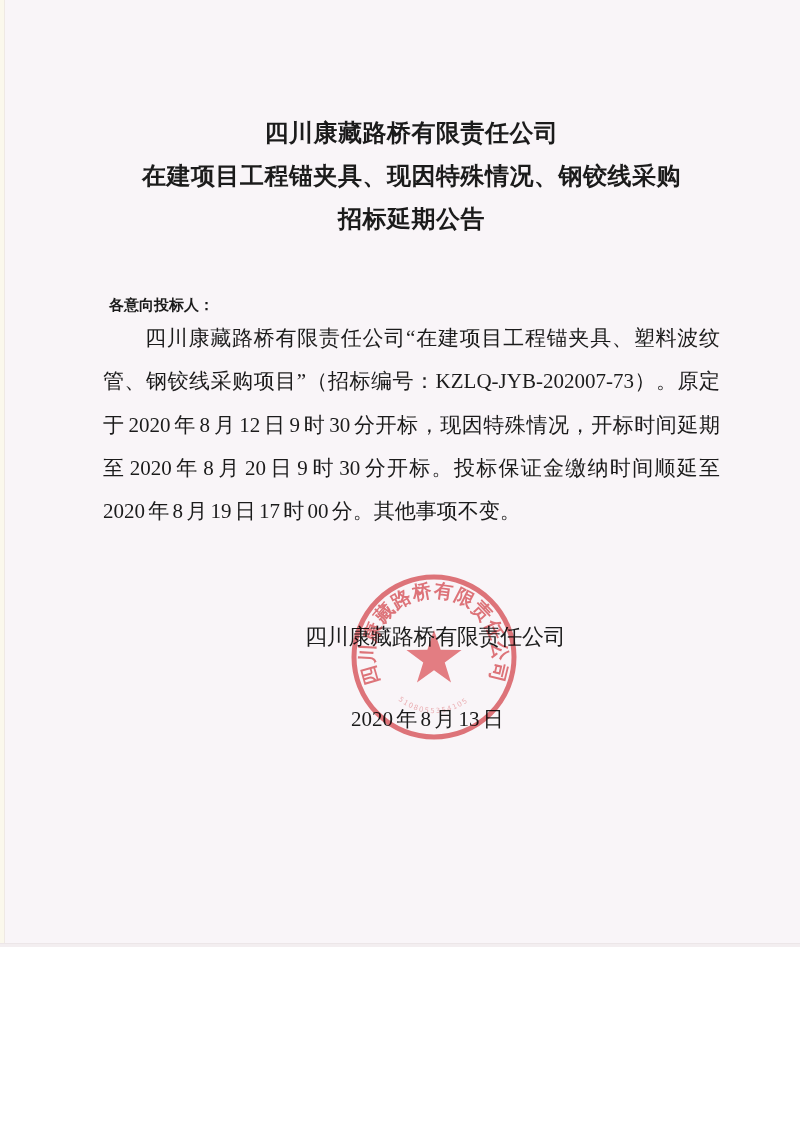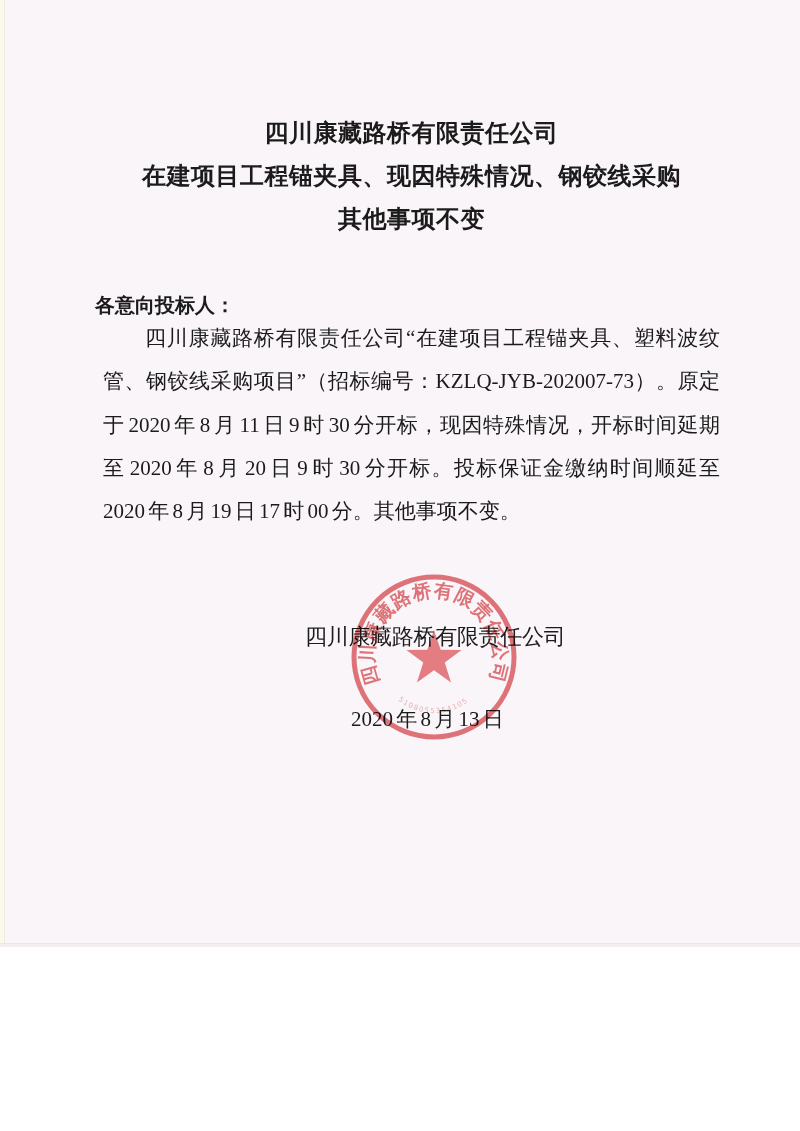--- a/index.html
+++ b/index.html
@@ -19,22 +19,22 @@
   .scan-edge-bottom {
     position: absolute; left: 0; right: 0; bottom: 0; height: 3px;
     background: #f3eef0; border-top: 1px solid #ece6e8;
   }
   .title-block {
     position: absolute; top: 112px; left: 103px; width: 617px;
     text-align: center; font-size: 24px; font-weight: 700;
     line-height: 43px; letter-spacing: 0.5px;
   }
   .salutation {
-    position: absolute; top: 284px; left: 95px;
-    font-size: 20px; font-weight: 700; line-height: 43px;
+    position: absolute; top: 284px; left: 109px;
+    font-size: 15px; font-weight: 700; line-height: 43px;
   }
   .body-paragraph {
     position: absolute; top: 317px; left: 103px; width: 617px;
     font-size: 21px; line-height: 43.3px;
     text-align: justify; text-justify: inter-character;
     text-indent: 2em; word-spacing: -2px;
   }
   .signature-line {
     position: absolute; top: 623px; left: 305px;
     font-size: 22px; line-height: 27px; letter-spacing: -0.3px;
@@ -60,26 +60,26 @@
 <body>
 
 <div class="page">
 
   <div class="scan-edge-left"></div>
   <div class="scan-edge-bottom"></div>
 
   <div class="title-block">
     <div>四川康藏路桥有限责任公司</div>
     <div>在建项目工程锚夹具、现因特殊情况、钢铰线采购</div>
-    <div>其他事项不变</div>
+    <div>招标延期公告</div>
   </div>
 
   <div class="salutation">各意向投标人：</div>
 
-  <div class="body-paragraph">四川康藏路桥有限责任公司“在建项目工程锚夹具、塑料波纹管、钢铰线采购项目”（招标编号：KZLQ-JYB-202007-73）。原定于 2020 年 8 月 11 日 9 时 30 分开标，现因特殊情况，开标时间延期至 2020 年 8 月 20 日 9 时 30 分开标。投标保证金缴纳时间顺延至 2020 年 8 月 19 日 17 时 00 分。其他事项不变。</div>
+  <div class="body-paragraph">四川康藏路桥有限责任公司“在建项目工程锚夹具、塑料波纹管、钢铰线采购项目”（招标编号：KZLQ-JYB-202007-73）。原定于 2020 年 8 月 12 日 9 时 30 分开标，现因特殊情况，开标时间延期至 2020 年 8 月 20 日 9 时 30 分开标。投标保证金缴纳时间顺延至 2020 年 8 月 19 日 17 时 00 分。其他事项不变。</div>
 
   <div class="signature-line">四川康藏路桥有限责任公司</div>
 
   <div class="date-line">2020 年 8 月 13 日</div>
 
   <svg class="company-seal" viewBox="0 0 190 190" xmlns="http://www.w3.org/2000/svg" aria-hidden="true">
     <defs>
       <path id="seal-arc-top" d="M 40.62 120.36 A 60 60 0 1 1 149.38 120.36" fill="none"></path>
       <path id="seal-arc-bottom" d="M 59 137.9 A 56 56 0 0 0 131 137.9" fill="none"></path>
     </defs>

